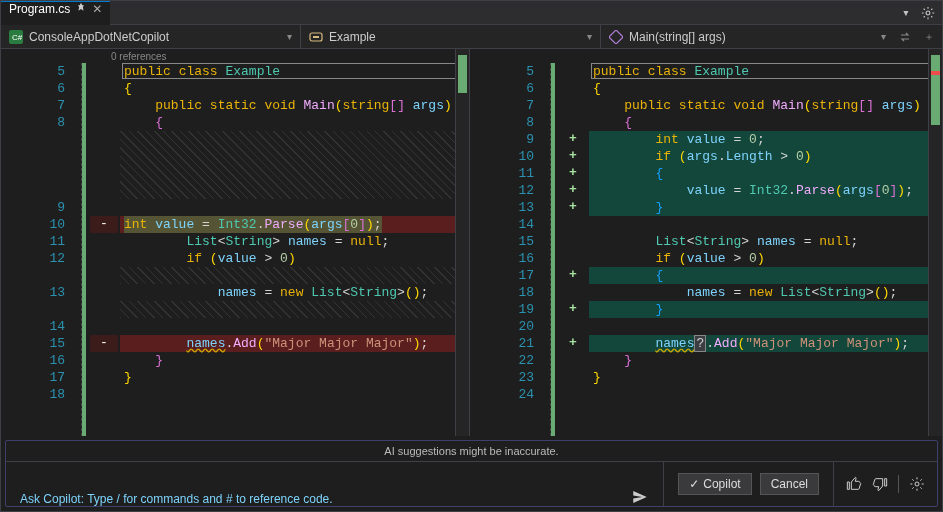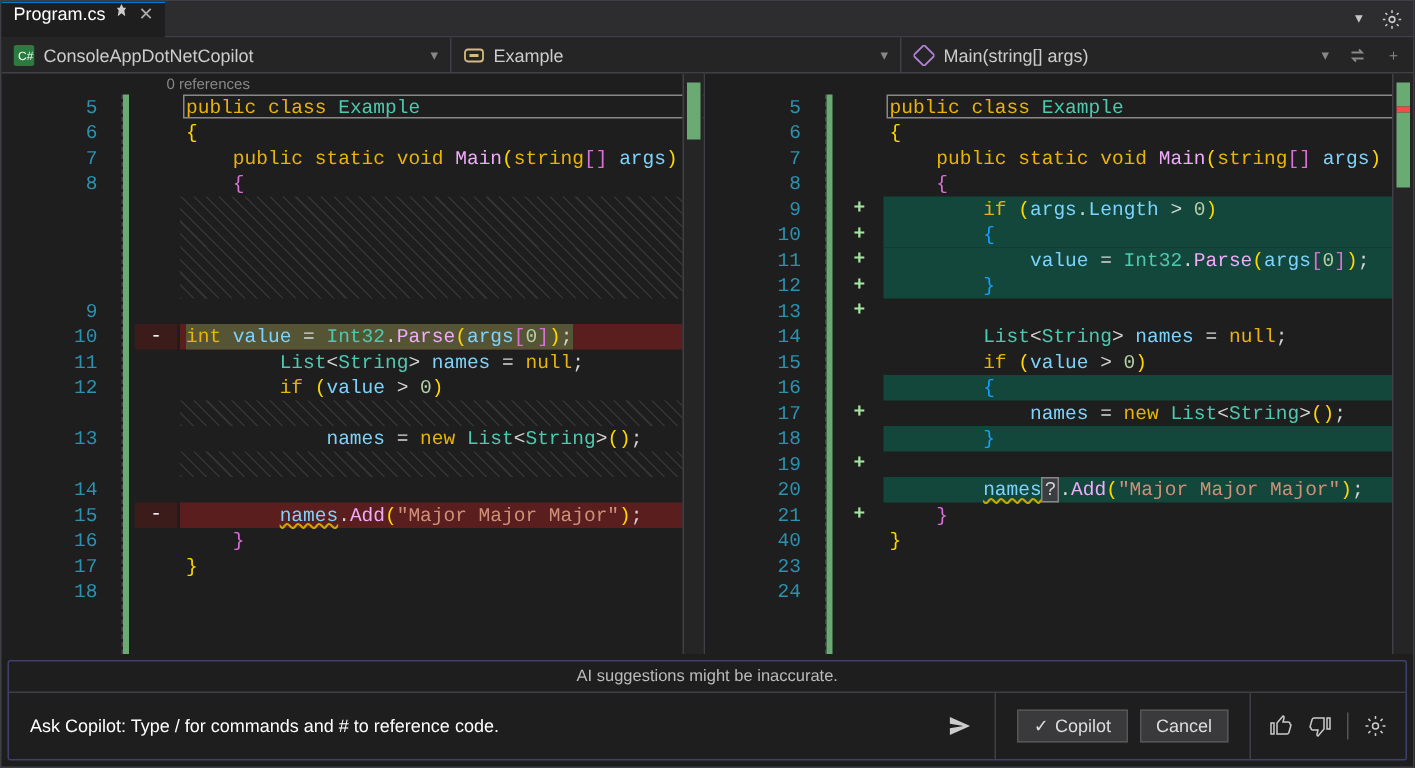--- a/index.html
+++ b/index.html
@@ -186,24 +186,24 @@
     border-bottom: 1px solid #3f3f46;
   }
   .bottom-row {
     display: flex;
     align-items: stretch;
     height: 44px;
   }
   .ask-input {
     flex: 1;
     display: flex;
-    align-items: center;
+    align-items: flex-end;
     gap: 8px;
     padding: 0 14px;
-    color: #ffffff;
+    color: #7dd3fc;
     font-size: 12px;
     border-right:1px solid #3f3f46;
   }
   .ask-input .send { margin-left:auto; color:#ccc; }
   .action-buttons {
     display: flex;
     align-items: center;
     gap: 8px;
     padding: 0 14px;
   }
@@ -380,21 +380,21 @@
           <div class="ln">12</div>
           <div class="ln">13</div>
           <div class="ln">14</div>
           <div class="ln">15</div>
           <div class="ln">16</div>
           <div class="ln">17</div>
           <div class="ln">18</div>
           <div class="ln">19</div>
           <div class="ln">20</div>
           <div class="ln">21</div>
-          <div class="ln">40</div>
+          <div class="ln">22</div>
           <div class="ln">23</div>
           <div class="ln">24</div>
         </div>
       <div class="marker-col" id="markers-right">
         <div class="side-bar"></div>
       <div class="mrow"></div>
           <div class="mrow"></div>
           <div class="mrow"></div>
           <div class="mrow"></div>
           <div class="mrow">
@@ -428,20 +428,21 @@
           </div>
           <div class="mrow"></div>
           <div class="mrow"></div>
           <div class="mrow"></div>
         </div>
       <div class="code-col" id="code-right">
           <div class="line"><span class="kw">public</span><span class="pn"> </span><span class="kw">class</span><span class="pn"> </span><span class="type">Example</span><div class="box-outline" style="left: 2px; top: 0px; height: 16px; width: 350px;"></div></div>
           <div class="line"><span class="paren-yellow">{</span></div>
           <div class="line"><span class="pn">    </span><span class="kw">public</span><span class="pn"> </span><span class="kw">static</span><span class="pn"> </span><span class="kw">void</span><span class="pn"> </span><span class="method">Main</span><span class="paren-yellow">(</span><span class="kw">string</span><span class="paren-purple">[]</span><span class="pn"> </span><span class="var">args</span><span class="paren-yellow">)</span></div>
           <div class="line"><span class="pn">    </span><span class="paren-purple">{</span></div>
+          <div class="line add-bg"><span class="pn">        </span><span class="kw">int</span><span class="pn"> </span><span class="var">value</span><span class="pn"> = </span><span class="num">0</span><span class="pn">;</span></div>
           <div class="line add-bg"><span class="pn">        </span><span class="kw">if</span><span class="pn"> </span><span class="paren-yellow">(</span><span class="var">args</span><span class="pn">.</span><span class="var">Length</span><span class="pn"> &gt; </span><span class="num">0</span><span class="paren-yellow">)</span></div>
           <div class="line add-bg"><span class="pn">        </span><span class="paren-blue">{</span></div>
           <div class="line add-bg"><span class="pn">            </span><span class="var">value</span><span class="pn"> = </span><span class="type">Int32</span><span class="pn">.</span><span class="method">Parse</span><span class="paren-yellow">(</span><span class="var">args</span><span class="paren-purple">[</span><span class="num">0</span><span class="paren-purple">]</span><span class="paren-yellow">)</span><span class="pn">;</span></div>
           <div class="line add-bg"><span class="pn">        </span><span class="paren-blue">}</span></div>
           <div class="line"></div>
           <div class="line"><span class="pn">        </span><span class="type">List</span><span class="pn">&lt;</span><span class="type">String</span><span class="pn">&gt; </span><span class="var">names</span><span class="pn"> = </span><span class="kw">null</span><span class="pn">;</span></div>
           <div class="line"><span class="pn">        </span><span class="kw">if</span><span class="pn"> </span><span class="paren-yellow">(</span><span class="var">value</span><span class="pn"> &gt; </span><span class="num">0</span><span class="paren-yellow">)</span></div>
           <div class="line add-bg"><span class="pn">        </span><span class="paren-blue">{</span></div>
           <div class="line"><span class="pn">            </span><span class="var">names</span><span class="pn"> = </span><span class="kw">new</span><span class="pn"> </span><span class="type">List</span><span class="pn">&lt;</span><span class="type">String</span><span class="pn">&gt;</span><span class="paren-yellow">()</span><span class="pn">;</span></div>
           <div class="line add-bg"><span class="pn">        </span><span class="paren-blue">}</span></div>

